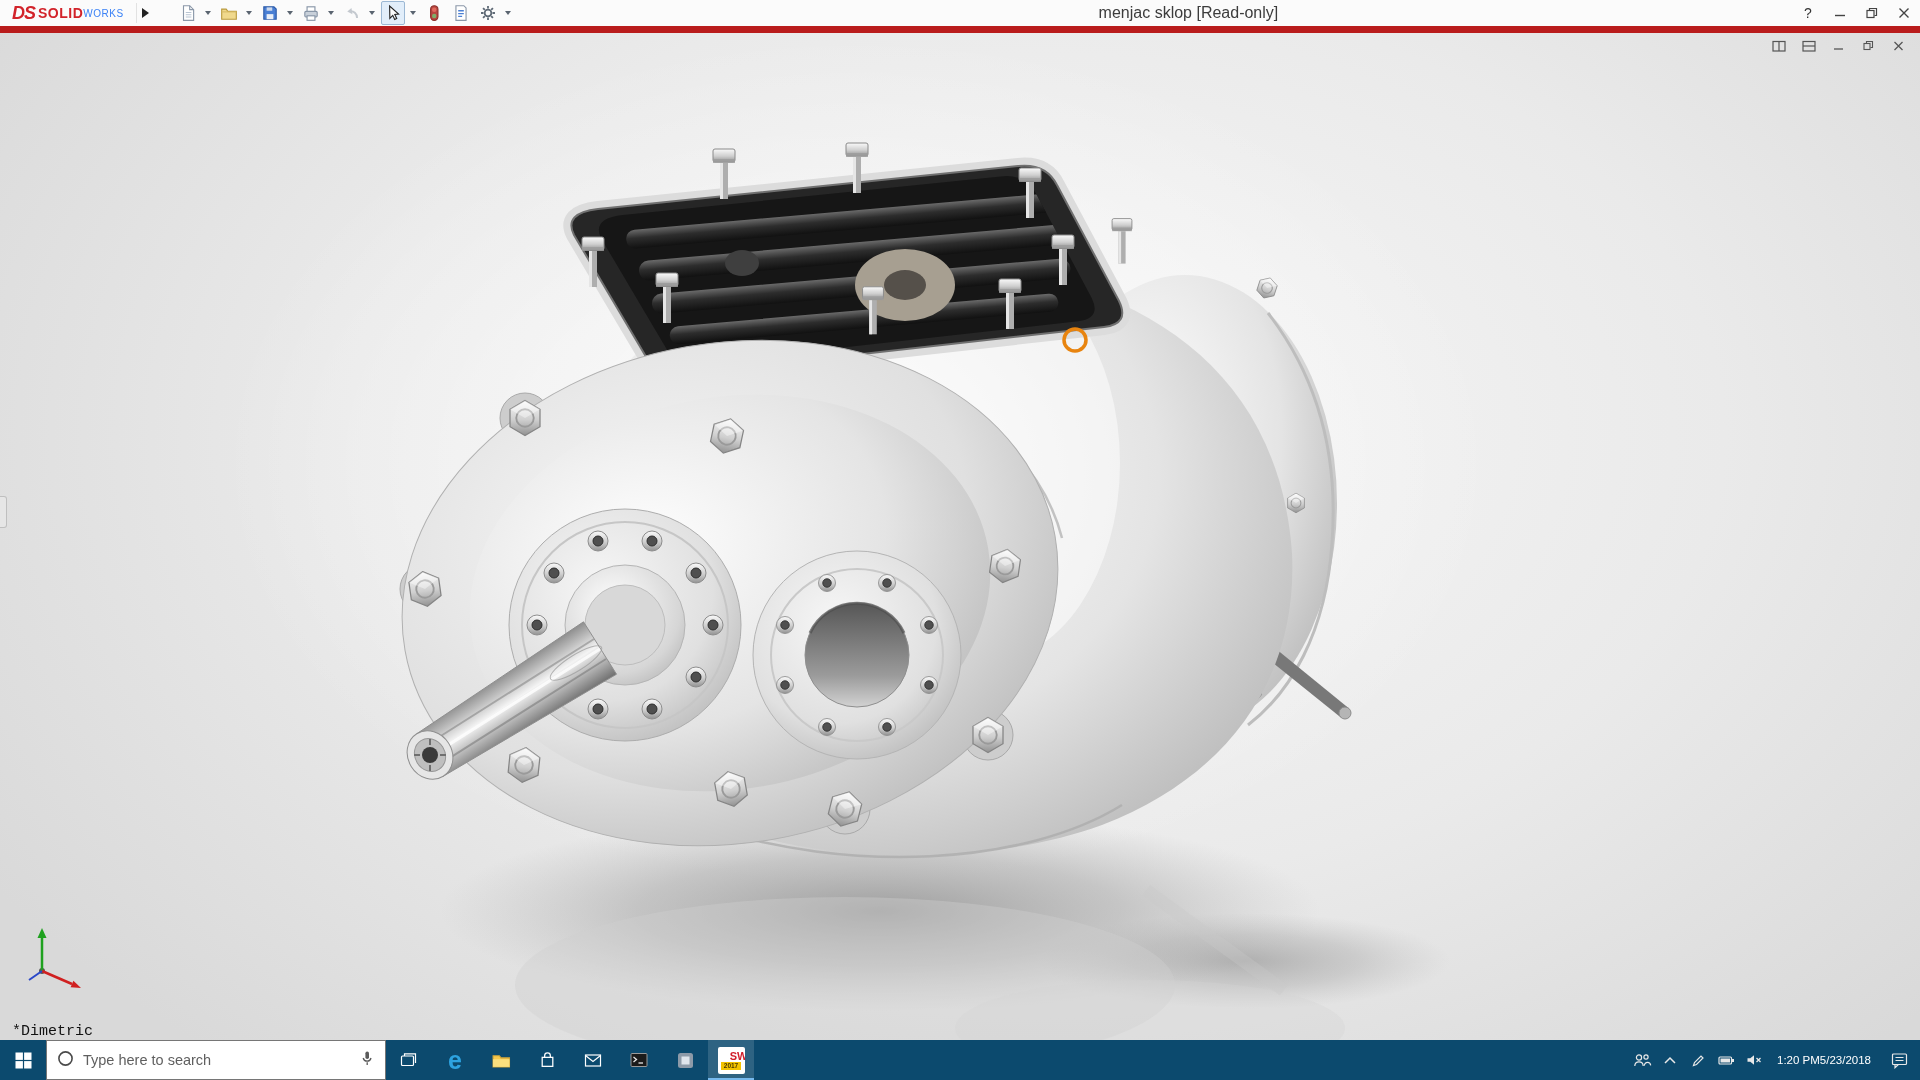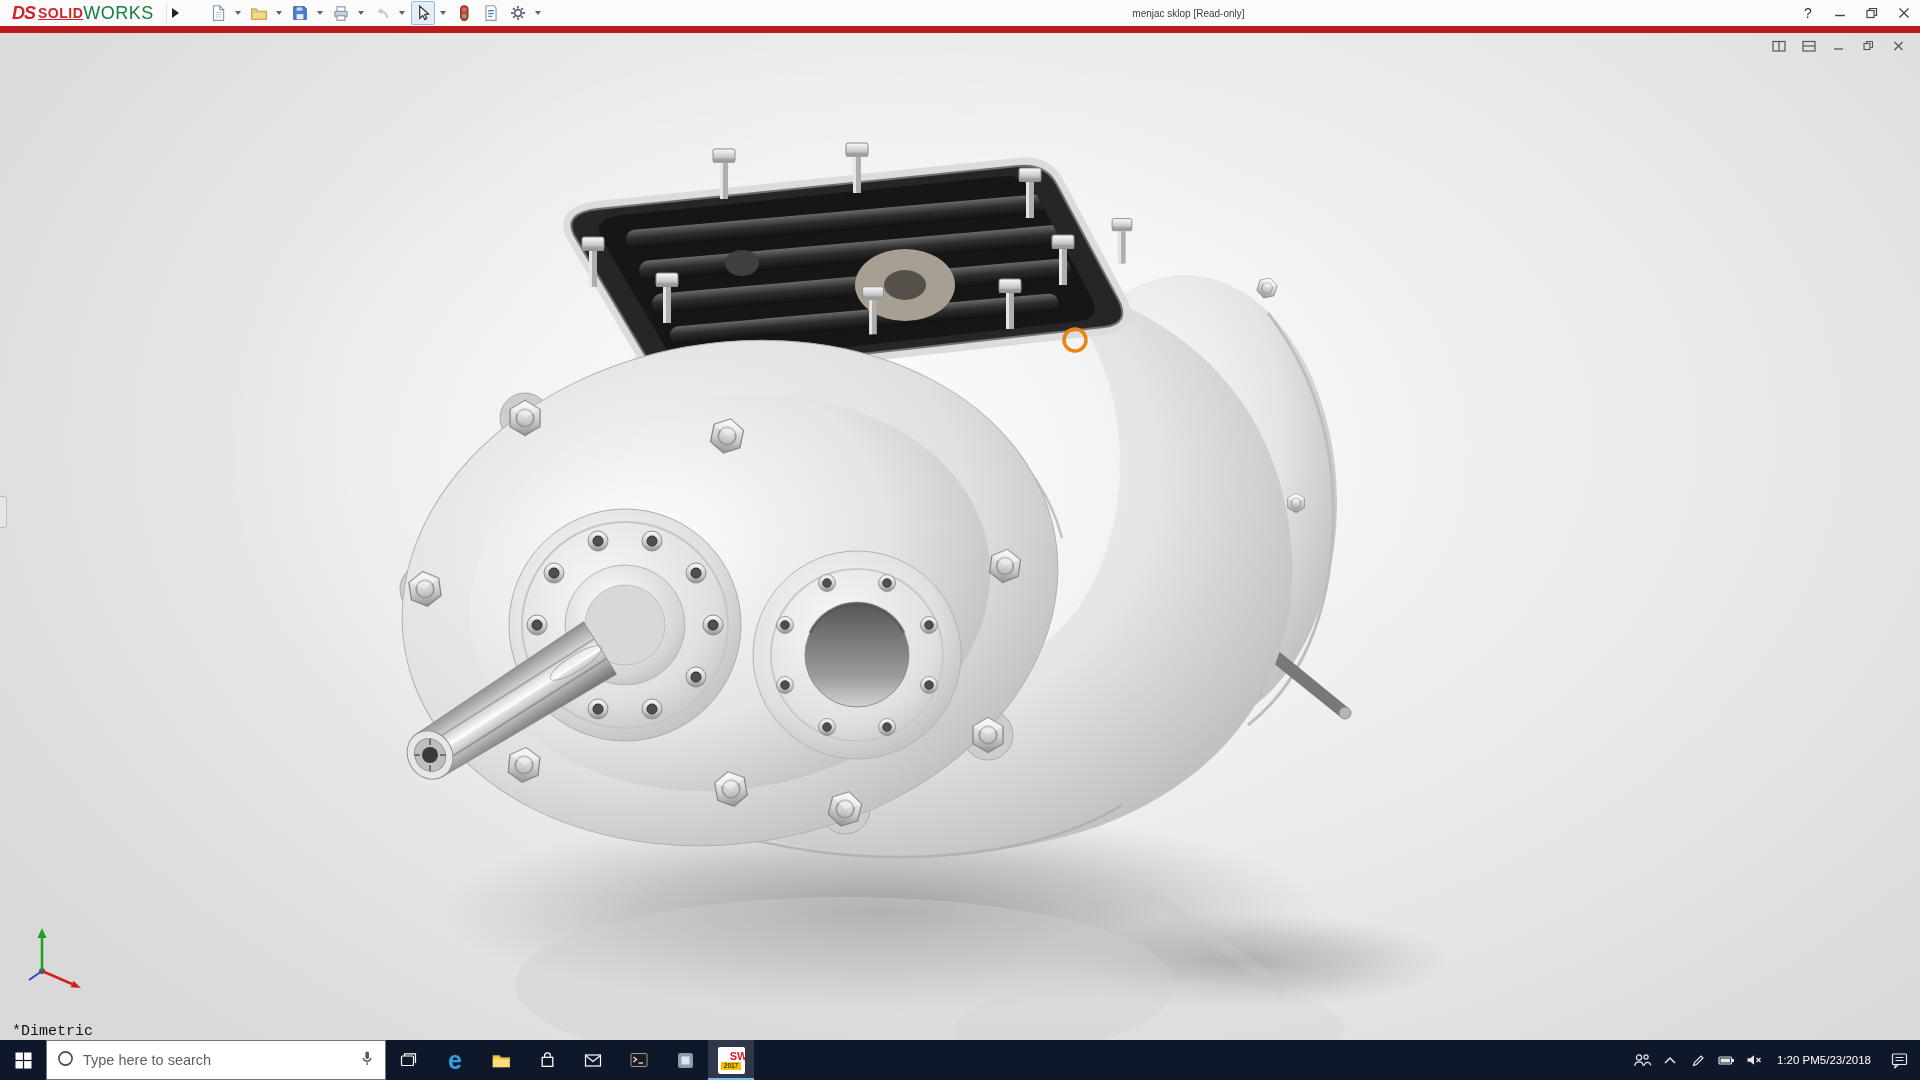--- a/index.html
+++ b/index.html
@@ -3,47 +3,47 @@
 <meta charset="utf-8">
 <style>
   * { box-sizing: border-box; margin: 0; padding: 0; }
   html,body { width:1920px; height:1080px; overflow:hidden; font-family:"Liberation Sans","DejaVu Sans",sans-serif; background:#e8e8e8; }
 
   
   .titlebar { position:absolute; top:0; left:0; right:0; height:33px; background:#fbfbfb;
               border-bottom:7px solid #b91c1c; display:flex; align-items:center; z-index:30; }
   .logo { display:flex; align-items:center; padding:0 6px 0 12px; }
   .logo .ds { color:#d2232a; font-weight:bold; font-style:italic; font-size:18px; margin-right:3px; letter-spacing:-1px;}
-  .logo .b1 { color:#d2232a; font-weight:bold; font-size:14px; letter-spacing:.5px;text-decoration:underline;}
-  .logo .b2 { color:#15803d; font-weight:normal; font-size:18px; letter-spacing:.5px;}
+  .logo .b1 { color:#d2232a; font-weight:bold; font-size:14px; letter-spacing:.5px;}
+  .logo .b2 { color:#3b82f6; font-weight:normal; font-size:10px; letter-spacing:.5px;}
   .flyout { width:18px; height:20px; display:flex; align-items:center; justify-content:center; margin-left:6px; border-left:1px solid #e2e2e2;}
   .flyout i { width:0; height:0; border-left:7px solid #222; border-top:5px solid transparent; border-bottom:5px solid transparent;}
   .tools { display:flex; align-items:center; margin-left:22px; gap:3px;}
   .tbtn { height:24px; display:flex; align-items:center; padding:2px 2px; border-radius:2px; border:1px solid transparent;}
   .tbtn.selected { border:1px solid #9cb8d4; background:#e2eefa; }
   .tbtn.disabled { opacity:.5; }
   .dd { width:11px; height:24px; display:flex; align-items:center; justify-content:center; }
   .dd::after { content:""; width:0; height:0; border-top:4px solid #5a6470; border-left:3.5px solid transparent; border-right:3.5px solid transparent; }
-  .title { position:absolute; left:60.7%; transform:translateX(-50%); font-size:10px; color:#3c3c3c; white-space:nowrap;padding-left:46px;}
+  .title { position:absolute; left:60.7%; transform:translateX(-50%); font-size:16px; color:#3c3c3c; white-space:nowrap;padding-left:46px;}
   .winctl { margin-left:auto; display:flex; align-items:center; height:100%; }
   .wbtn { width:32px; height:100%; display:flex; align-items:center; justify-content:center; color:#333; font-size:14px; }
   .wbtn svg { display:block; }
 
   
   .viewport { position:absolute; top:33px; left:0; right:0; bottom:40px;
               background: radial-gradient(1250px 820px at 54% 40%, #f7f7f7 0%, #eaeaea 55%, #d9d9d9 100%); font-family: Liberation Mono, monospace; }
   .scene { position:absolute; inset:0; width:100%; height:100%; }
   .docctl { position:absolute; top:5px; right:12px; display:flex; gap:12px; z-index:5;}
   .dbtn { width:18px; height:16px; display:flex; align-items:center; justify-content:center; }
   .vieworient { position:absolute; left:12px; bottom:0; font-size:15px; color:#111; z-index:5;}
   .splitter { position:absolute; left:0; top:46%; width:7px; height:32px; background:#e6e6e6;
               border:1px solid #bfbfbf; border-left:none; border-radius:0 3px 3px 0; z-index:5;}
 
   
-  .taskbar { position:absolute; bottom:0; left:0; right:0; height:40px; background:#0f172a;
+  .taskbar { position:absolute; bottom:0; left:0; right:0; height:40px; background:#0c4a6e;
              display:flex; align-items:stretch; color:#fff; z-index:40;}
   .tb-btn { width:46px; display:flex; align-items:center; justify-content:center; flex:none;}
   .tb-btn.active { background:rgba(255,255,255,.14); box-shadow: inset 0 -2px 0 #76b9ed; }
   .searchbox { width:340px; background:#ffffff; border:1px solid #767676; display:flex; align-items:center;
                gap:9px; padding:0 10px; flex:none;}
   .searchbox input { border:none; outline:none; flex:1; font-size:14.5px; color:#333; background:transparent;
                      font-family:"Liberation Sans","DejaVu Sans",sans-serif;}
   .searchbox input::placeholder { color:#5f5f5f; }
   .tb-spacer { flex:1; }
   .tray { display:flex; align-items:center; flex:none; }

